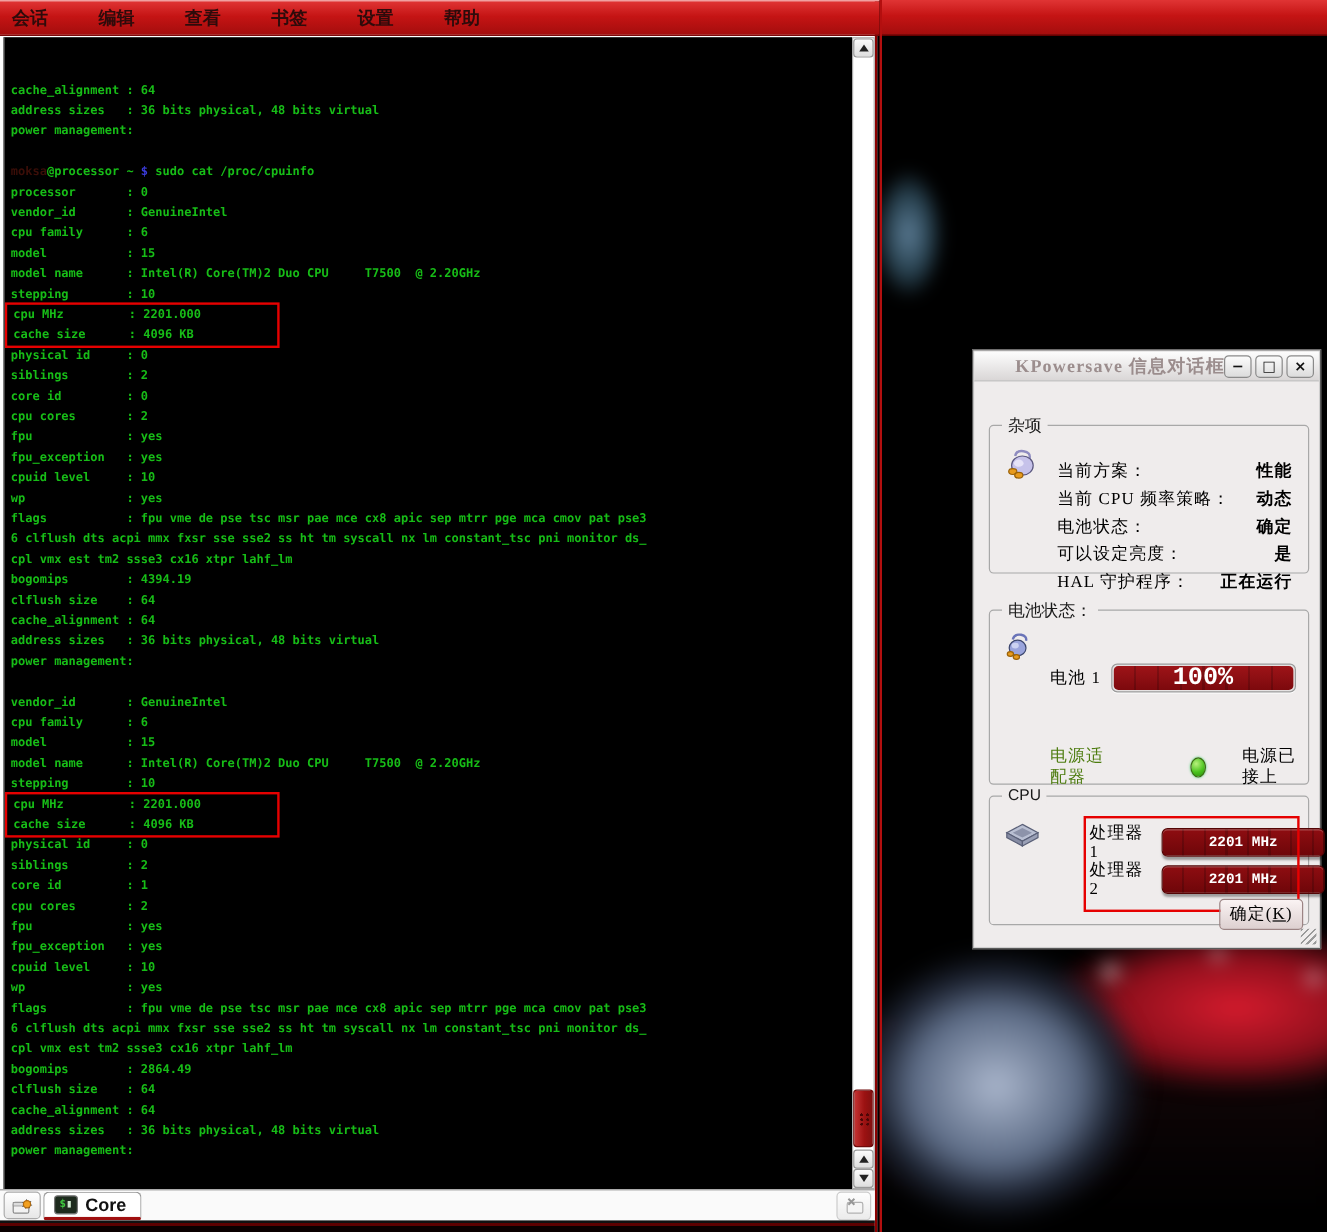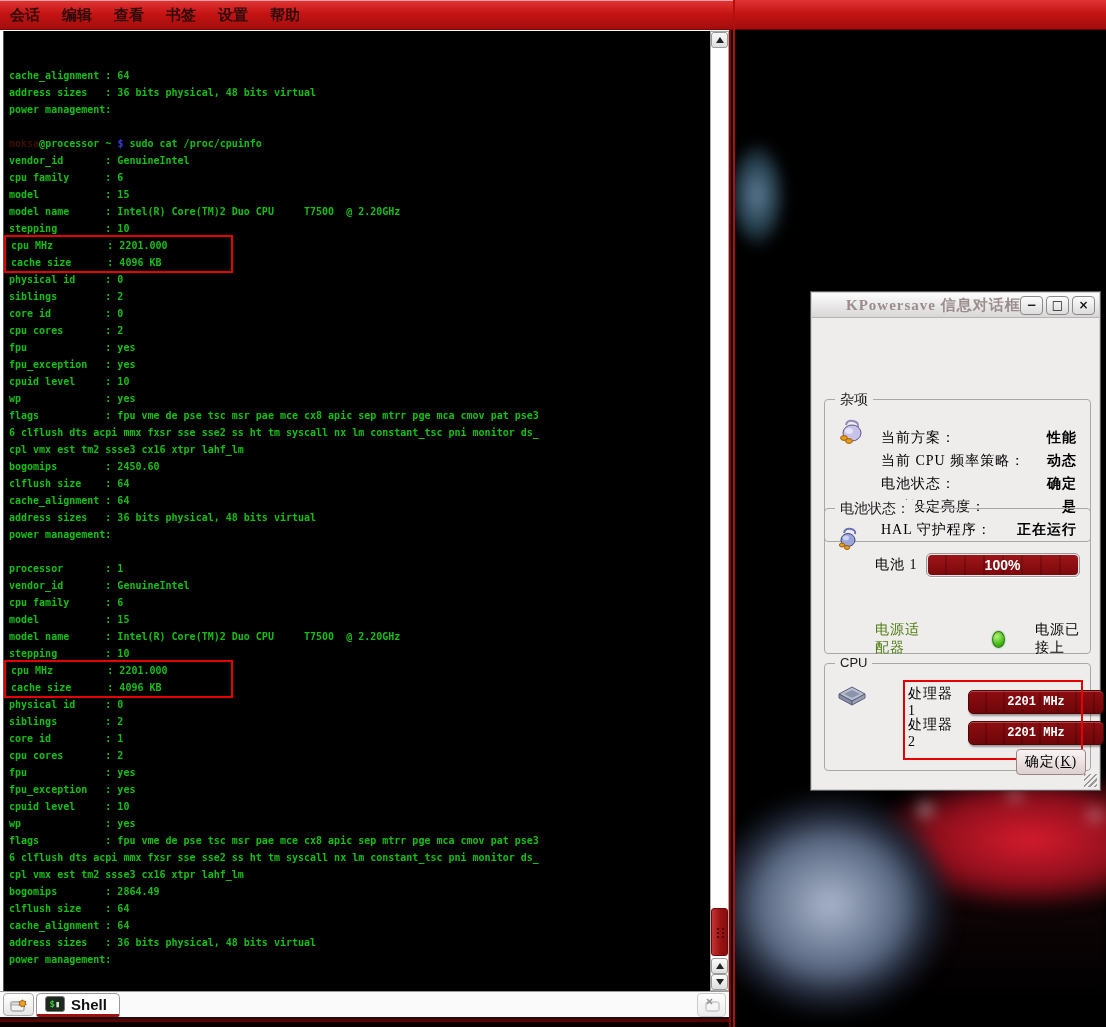--- a/index.html
+++ b/index.html
@@ -6,21 +6,21 @@
   html,body { width:1106px; height:1027px; background:#000; overflow:hidden; }
   body { font-family:"Liberation Sans", sans-serif; position:relative; }
   .screen { position:absolute; inset:0; }
 
   
   .konsole { position:absolute; left:0; top:0; width:731px; height:1027px; background:#fff;
              border-right:2px solid #8b0000; }
   .menubar { position:absolute; left:0; top:0; width:864px; height:30px;
              background:linear-gradient(#e03434 0%, #c51414 45%, #a30d0d 100%);
              border-top:1px solid #f0a0a0; border-bottom:1px solid #7a0808;
-             display:flex; align-items:center; padding-left:10px; gap:22px; }
+             display:flex; align-items:center; padding-left:10px; gap:42px; }
   .menubar span { font-family:"Liberation Serif", serif; font-weight:bold; font-size:15px;
                   color:#2e0b0b; cursor:default; }
 
   .term { position:absolute; left:3px; top:31px; width:707px; height:960px; background:#000;
           border-left:1px solid #555; padding:36px 0 0 5px; overflow:hidden; }
   .tline { font-family:"DejaVu Sans Mono", monospace; font-weight:bold; font-size:10px;
            line-height:17px; height:17px; color:#17bd17; white-space:pre; }
   .tuser  { color:#3b0e08; }
   .tgreen { color:#17bd17; }
   .tblue  { color:#3c3cdc; }
@@ -97,42 +97,42 @@
   .kps-title .ttl { margin-left:34px; font-size:15px; font-weight:bold; color:#9b8d8d; letter-spacing:1px; }
   .winbtns { position:absolute; right:4px; top:3px; display:flex; gap:3px; }
   .winbtn { width:23px; height:19px; background:linear-gradient(#fcfcfc,#dcdcdc); border:1px solid #8a8a8a;
             border-radius:4px; font-size:12px; font-weight:bold; color:#111; line-height:17px; text-align:center;
             font-family:"DejaVu Sans", sans-serif; }
   .kps-body { position:absolute; left:1px; top:26px; right:1px; bottom:1px; background:#efecec; }
 
   .group { position:absolute; left:12px; width:267px; border:1px solid #a8a8a8; border-radius:4px; }
   .group .glabel { position:absolute; left:10px; top:-9px; background:#efecec; padding:0 5px;
                    font-size:14px; color:#1a1a1a; }
-  .g-misc { top:36px; height:143px;margin-top:45px; }
+  .g-misc { top:36px; height:124px; }
   .g-batt { top:190px; height:146px; }
   .g-cpu  { top:345px; height:108px; }
   .g-cpu .glabel { font-family:"Liberation Sans",sans-serif; font-size:13px; }
 
   .gicon { position:absolute; left:12px; top:18px; width:28px; height:28px; }
 
   .misc-rows { position:absolute; left:56px; right:13px; top:26px; }
   .mrow { display:flex; justify-content:space-between; height:23px; align-items:center; }
   .mrow .lbl { font-size:14px; color:#000; letter-spacing:1px; }
   .mrow .val { font-size:14px; font-weight:bold; color:#000; letter-spacing:1px; }
 
   .batt-row { position:absolute; left:50px; top:44px; display:flex; align-items:center; gap:8px; }
   .batt-row .lbl { font-size:14px; color:#000; letter-spacing:1px; }
   .pframe { border:1px solid #9a9a9a; border-radius:5px; padding:1px; background:#e5e2e2;
             box-shadow:0 1px 0 #fff; }
   .pbar { position:relative; width:150px; height:20px; border-radius:4px;
           background:linear-gradient(#9e1418,#7c090d);
           background-image:repeating-linear-gradient(90deg, rgba(0,0,0,0) 0 17px, rgba(0,0,0,.18) 17px 19px),
                            linear-gradient(#9e1418,#7c090d);
           display:flex; align-items:center; justify-content:center; }
-  .pbar span { color:#fff; font-weight:bold; font-size:14px; font-family:Liberation Sans, sans-serif; }
+  .pbar span { color:#fff; font-weight:bold; font-size:21px; font-family:Liberation Mono, monospace; }
 
   .adapter-row { position:absolute; left:50px; top:112px; display:flex; align-items:center; }
   .adapter-row .lbl { font-size:14px; color:#4d7c0f; letter-spacing:1px; }
   .led { width:17px; height:17px; border-radius:50%; margin-left:62px;
          background:radial-gradient(circle at 35% 30%, #b8f07c, #49c31d 55%, #2e8a10);
          border:1px solid #3a6a12; box-shadow:0 0 2px #2c5; }
   .adapter-row .status { margin-left:30px; font-size:14px; color:#000; letter-spacing:1px; }
 
   .cpu-rows { position:absolute; left:83px; top:26px; }
   .crow { display:flex; align-items:center; gap:8px; height:24px; margin-bottom:7px; }
@@ -169,47 +169,47 @@
       <span>设置</span>
       <span>帮助</span>
     </div>
 
     <div class="term">
         <div class="tline">cache_alignment : 64</div>
         <div class="tline">address sizes   : 36 bits physical, 48 bits virtual</div>
         <div class="tline">power management:</div>
         <div class="tline">&nbsp;</div>
         <div class="tline"><span class="tuser">moksa</span><span class="tgreen">@processor ~ </span><span class="tblue">$ </span><span class="tgreen">sudo cat /proc/cpuinfo</span></div>
+        <div class="tline">processor       : 0</div>
         <div class="tline">vendor_id       : GenuineIntel</div>
         <div class="tline">cpu family      : 6</div>
         <div class="tline">model           : 15</div>
         <div class="tline">model name      : Intel(R) Core(TM)2 Duo CPU     T7500  @ 2.20GHz</div>
         <div class="tline">stepping        : 10</div>
         <div class="hlbox">
           <div class="tline">cpu MHz         : 2201.000</div>
           <div class="tline">cache size      : 4096 KB</div>
         </div>
         <div class="tline">physical id     : 0</div>
         <div class="tline">siblings        : 2</div>
         <div class="tline">core id         : 0</div>
         <div class="tline">cpu cores       : 2</div>
         <div class="tline">fpu             : yes</div>
         <div class="tline">fpu_exception   : yes</div>
         <div class="tline">cpuid level     : 10</div>
         <div class="tline">wp              : yes</div>
         <div class="tline">flags           : fpu vme de pse tsc msr pae mce cx8 apic sep mtrr pge mca cmov pat pse3</div>
         <div class="tline">6 clflush dts acpi mmx fxsr sse sse2 ss ht tm syscall nx lm constant_tsc pni monitor ds_</div>
         <div class="tline">cpl vmx est tm2 ssse3 cx16 xtpr lahf_lm</div>
-        <div class="tline">bogomips        : 2450.60</div>
+        <div class="tline">bogomips        : 4394.19</div>
         <div class="tline">clflush size    : 64</div>
         <div class="tline">cache_alignment : 64</div>
         <div class="tline">address sizes   : 36 bits physical, 48 bits virtual</div>
         <div class="tline">power management:</div>
         <div class="tline">&nbsp;</div>
-        <div class="tline">processor       : 1</div>
         <div class="tline">vendor_id       : GenuineIntel</div>
         <div class="tline">cpu family      : 6</div>
         <div class="tline">model           : 15</div>
         <div class="tline">model name      : Intel(R) Core(TM)2 Duo CPU     T7500  @ 2.20GHz</div>
         <div class="tline">stepping        : 10</div>
         <div class="hlbox">
           <div class="tline">cpu MHz         : 2201.000</div>
           <div class="tline">cache size      : 4096 KB</div>
         </div>
         <div class="tline">physical id     : 0</div>
@@ -250,21 +250,21 @@
       <div class="tb-newbtn">
         <svg width="18" height="16" viewBox="0 0 18 16">
           <rect x="1" y="5" width="13" height="9" rx="1.5" fill="#f2f2f2" stroke="#8a8a8a"></rect>
           <rect x="1" y="5" width="13" height="3" fill="#dcdcdc" stroke="#8a8a8a" stroke-width=".6"></rect>
           <path d="M11 5 L12.2 2.2 L13.4 5 L16.2 3.8 L14.6 6.2 L17 7.4 L14.2 7.8 L15 10 L12.6 8.4 L11.4 10.6 L10.8 8 L8.4 8.6 L10.2 6.6 L8.6 4.8 Z" fill="#f29built0"></path>
           <circle cx="12.5" cy="6.5" r="3" fill="#f2a020" stroke="#b06a10"></circle>
         </svg>
       </div>
       <div class="tab-shell">
         <div class="shell-ico">$<i>▮</i></div>
-        <span class="tab-label">Shell</span>
+        <span class="tab-label">Core</span>
       </div>
       <div class="tb-closebtn">
         <svg width="18" height="16" viewBox="0 0 18 16">
           <rect x="3" y="5" width="13" height="9" rx="1.5" fill="#f4f4f4" stroke="#9a9a9a"></rect>
           <path d="M4 2 L9 7 M9 2 L4 7" stroke="#777" stroke-width="1.6"></path>
         </svg>
       </div>
     </div>
     <div class="bottom-strip"></div>
   </div>

